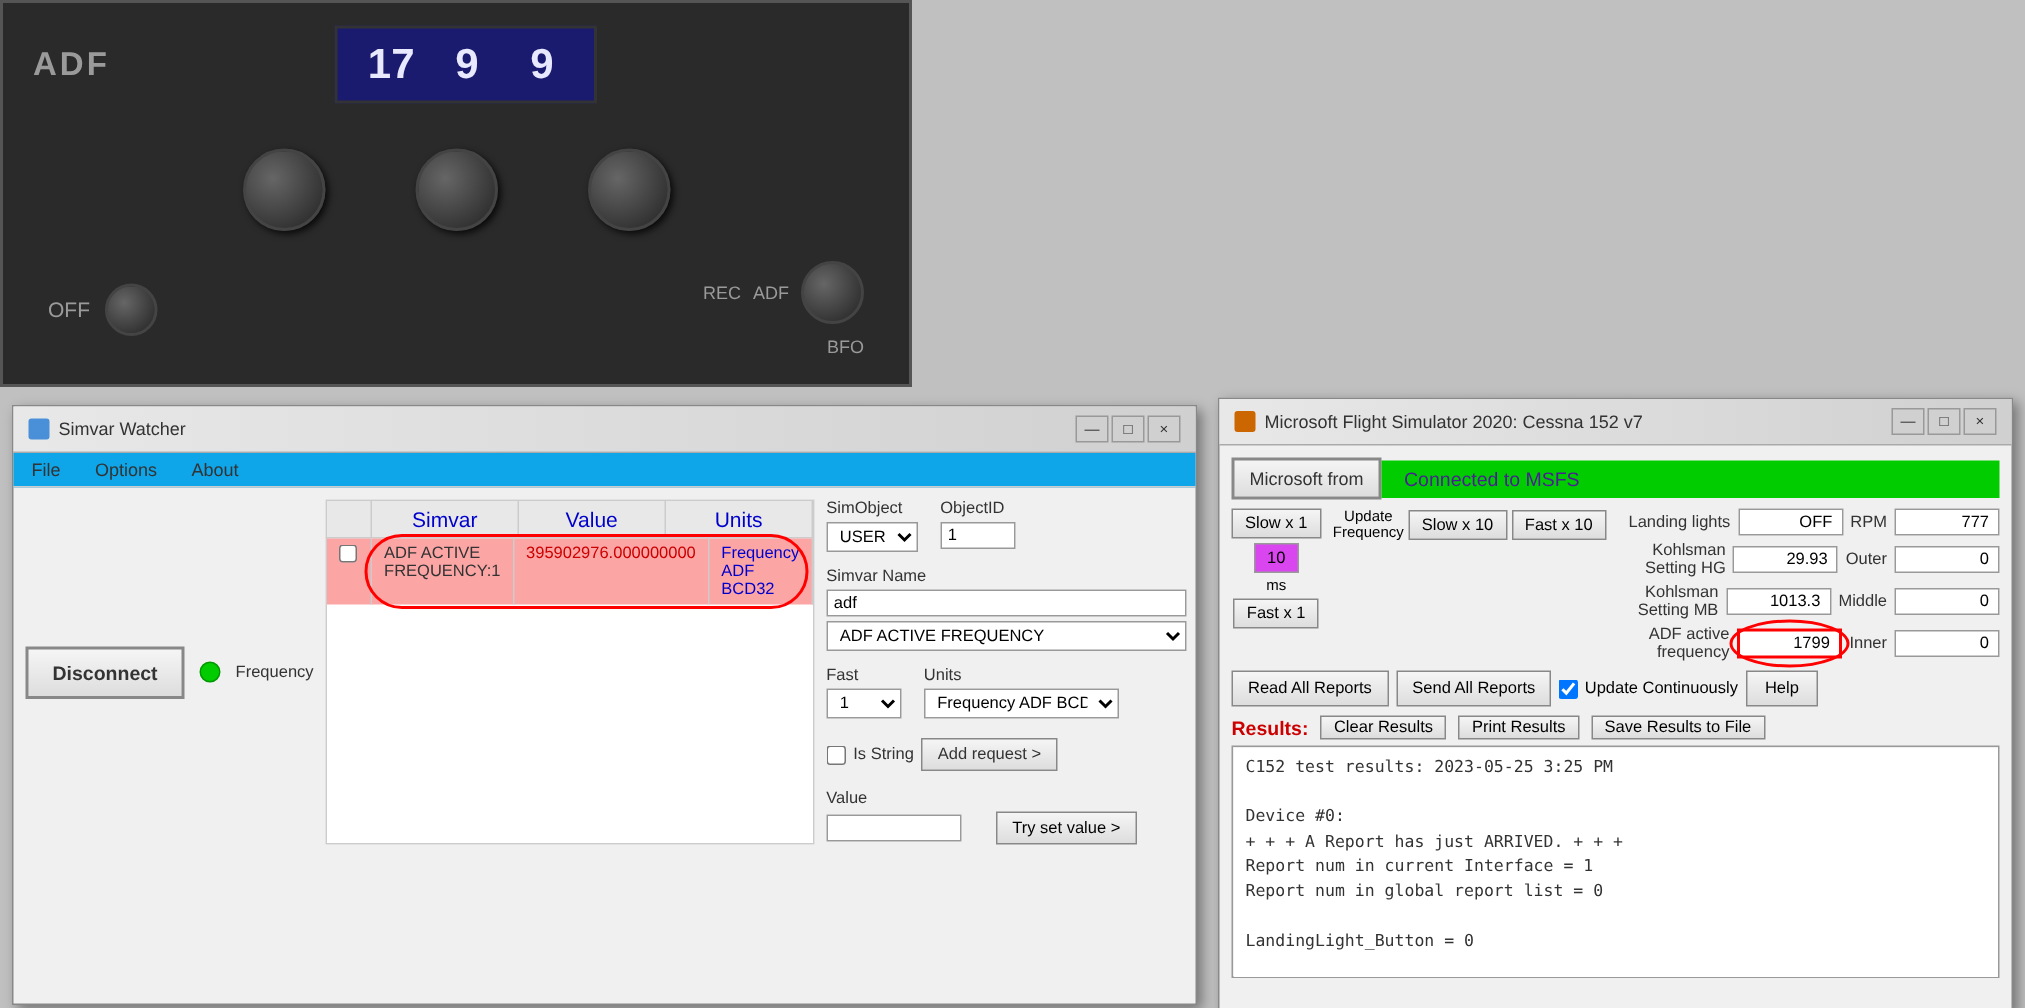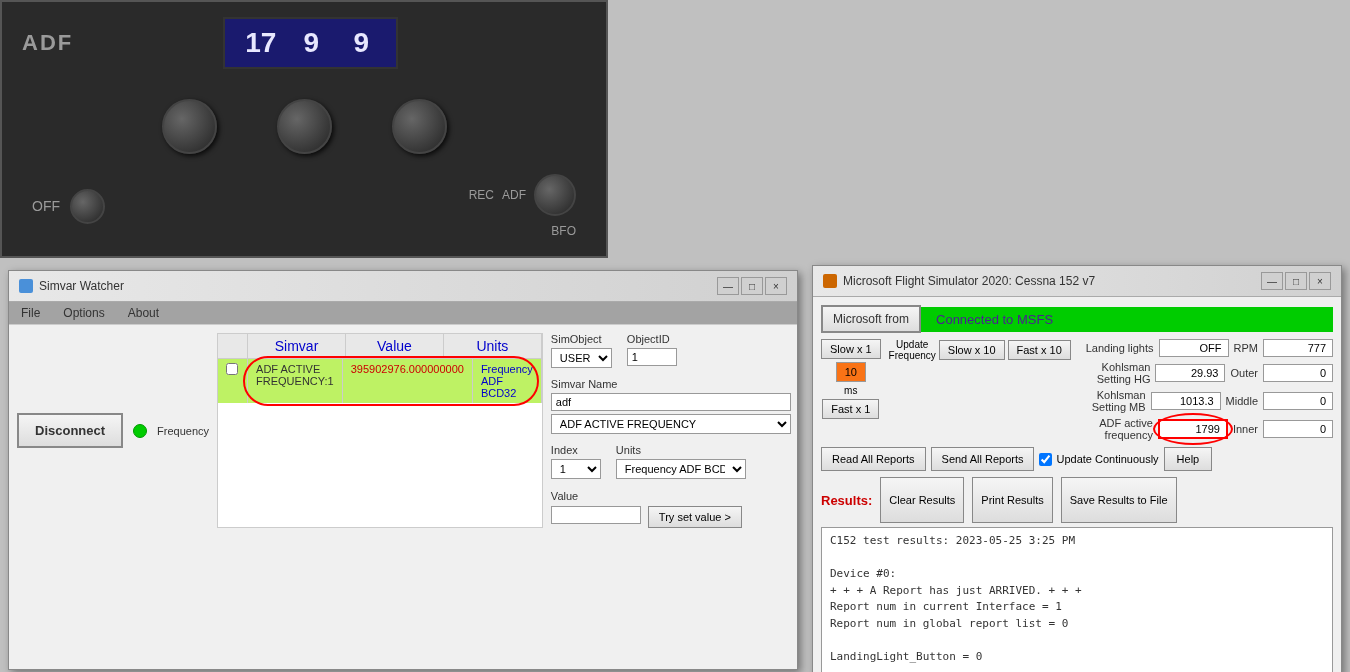--- a/index.html
+++ b/index.html
@@ -158,21 +158,21 @@
       display: flex;
       align-items: center;
       justify-content: center;
       color: #333;
     }
 
     .menu-bar {
       display: flex;
       gap: 15px;
       padding: 3px 8px;
-      background: #a3a3a3;
+      background: #0ea5e9;
       border-bottom: 1px solid #ccc;
       font-size: 12px;
     }
 
     .menu-item {
       cursor: pointer;
       padding: 1px 4px;
       color: #333;
     }
 
@@ -232,21 +232,21 @@
       padding: 4px 8px;
       font-size: 14px;
       color: #0000cc;
       border-right: 1px solid #ccc;
       text-align: center;
     }
 
     .table-row-data {
       display: grid;
       grid-template-columns: 30px 1fr 1fr 1fr;
-      background: #bef264;
+      background: #fca5a5;
     }
 
     .td {
       padding: 4px 8px;
       font-size: 11px;
       border-right: 1px solid #ccc;
       color: #333;
     }
 
     .td.value-cell {
@@ -414,21 +414,21 @@
     .speed-btn {
       background: linear-gradient(to bottom, #f5f5f5, #ddd);
       border: 1px solid #888;
       padding: 3px 8px;
       font-size: 11px;
       cursor: pointer;
       text-align: center;
     }
 
     .ms-display {
-      background: #f97316;
+      background: #d946ef;
       border: 1px solid #999;
       padding: 3px 8px;
       font-size: 11px;
       text-align: center;
       min-width: 30px;
     }
 
     .right-fields {
       flex: 1;
       display: flex;
@@ -525,21 +525,21 @@
 
     .results-label {
       font-size: 13px;
       font-weight: bold;
       color: #cc0000;
     }
 
     .results-btn {
       background: linear-gradient(to bottom, #f5f5f5, #ddd);
       border: 1px solid #888;
-      padding: 16px 8px;
+      padding: 1px 8px;
       font-size: 11px;
       cursor: pointer;
     }
 
     .results-area {
       background: white;
       border: 1px solid #999;
       height: 155px;
       overflow-y: scroll;
       padding: 5px 8px;
@@ -665,35 +665,40 @@
         </div>
         <div class="simvar-name-section">
           <span class="form-label">Simvar Name</span>
           <input class="simvar-name-input" type="text" value="adf" style="">
           <select class="simvar-dropdown">
             <option>ADF ACTIVE FREQUENCY</option>
           </select>
         </div>
         <div class="index-units-section">
           <div class="form-group">
-            <span class="form-label">Index</span>
+            <span class="form-label">Fast</span>
             <select class="index-select">
               <option>1</option>
             </select>
           </div>
           <div class="form-group">
             <span class="form-label">Units</span>
             <select class="units-select">
               <option>Frequency ADF BCD32</option>
             </select>
           </div>
         </div>
+        <div class="checkbox-row">
+          <input type="checkbox" style="">
+          <span class="form-label">Is String</span>
+          <button class="add-request-btn">Add request &gt;</button>
+        </div>
         <div class="value-section">
           <span class="form-label">Value</span>
-          <div style="display:flex;align-items:flex-start;gap:2px;margin-top:3px;">
+          <div style="display:flex;align-items:center;gap:18px;margin-top:3px;">
             <input class="value-input" type="text" style="">
             <button class="try-set-btn">Try set value &gt;</button>
           </div>
         </div>
       </div>
     </div>
   </div>
 </div>
 
 <div class="msfs-window">

